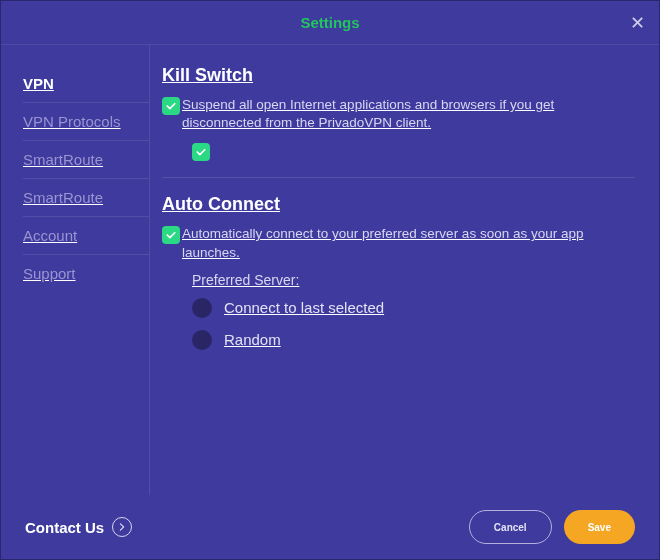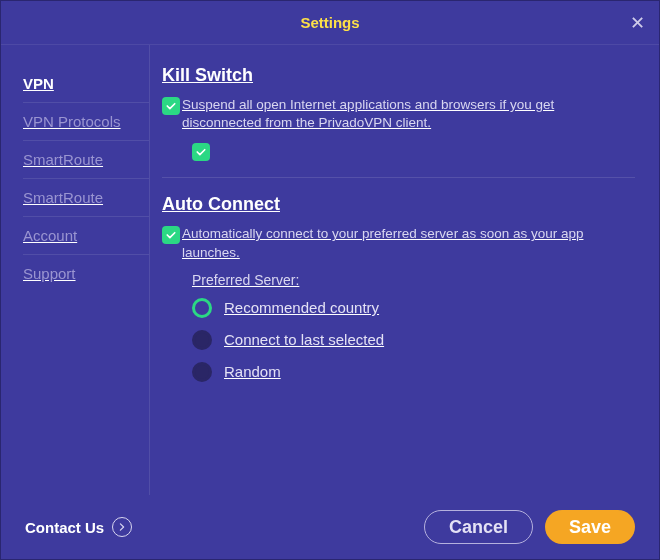--- a/index.html
+++ b/index.html
@@ -16,21 +16,21 @@
     height: 44px;
     display: flex;
     align-items: center;
     justify-content: center;
     position: relative;
     border-bottom: 1px solid rgba(255,255,255,0.08);
   }
   .header-title {
     font-size: 15px;
     font-weight: 600;
-    color: #fde047;
+    color: #22c55e;
   }
   .close-btn {
     position: absolute;
     right: 14px;
     top: 50%;
     transform: translateY(-50%);
     color: #cfcce9;
     font-size: 18px;
     cursor: pointer;
     line-height: 1;
@@ -170,21 +170,21 @@
     font-size: 12px;
   }
   .footer-buttons {
     display: flex;
     gap: 12px;
   }
   .btn {
     height: 34px;
     padding: 0 24px;
     border-radius: 17px;
-    font-size: 18px;
+    font-size: 10px;
     font-weight: 600;
     display: flex;
     align-items: center;
     cursor: pointer;
     border: none;
   }
   .btn-cancel {
     background: transparent;
     border: 1.5px solid #b5b1de;
     color: #e4e2f5;
@@ -237,24 +237,20 @@
       <div class="checkbox">
         <svg viewBox="0 0 16 16">
             <path d="M3 8 L6.5 11.5 L13 5" stroke="#fff" stroke-width="2.2" fill="none" stroke-linecap="round" stroke-linejoin="round"></path>
           </svg>
       </div>
       <div class="check-label">Automatically connect to your preferred server as soon as your app launches.</div>
     </div>
     <div class="pref-label">Preferred Server:</div>
 
     <div class="radio-row">
-      <div class="radio selected"></div>
-      <div class="radio-label">Recommended country</div>
-    </div>
-    <div class="radio-row">
       <div class="radio"></div>
       <div class="radio-label">Connect to last selected</div>
     </div>
     <div class="radio-row">
       <div class="radio"></div>
       <div class="radio-label">Random</div>
     </div>
   </div>
 </div>
 

